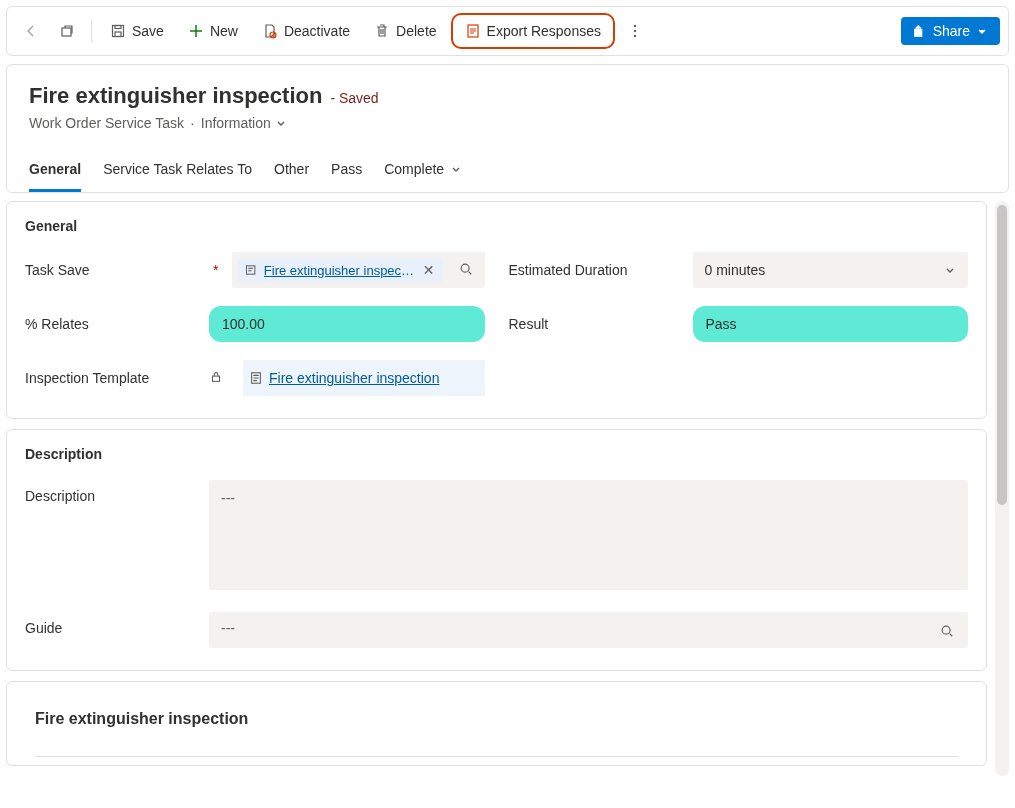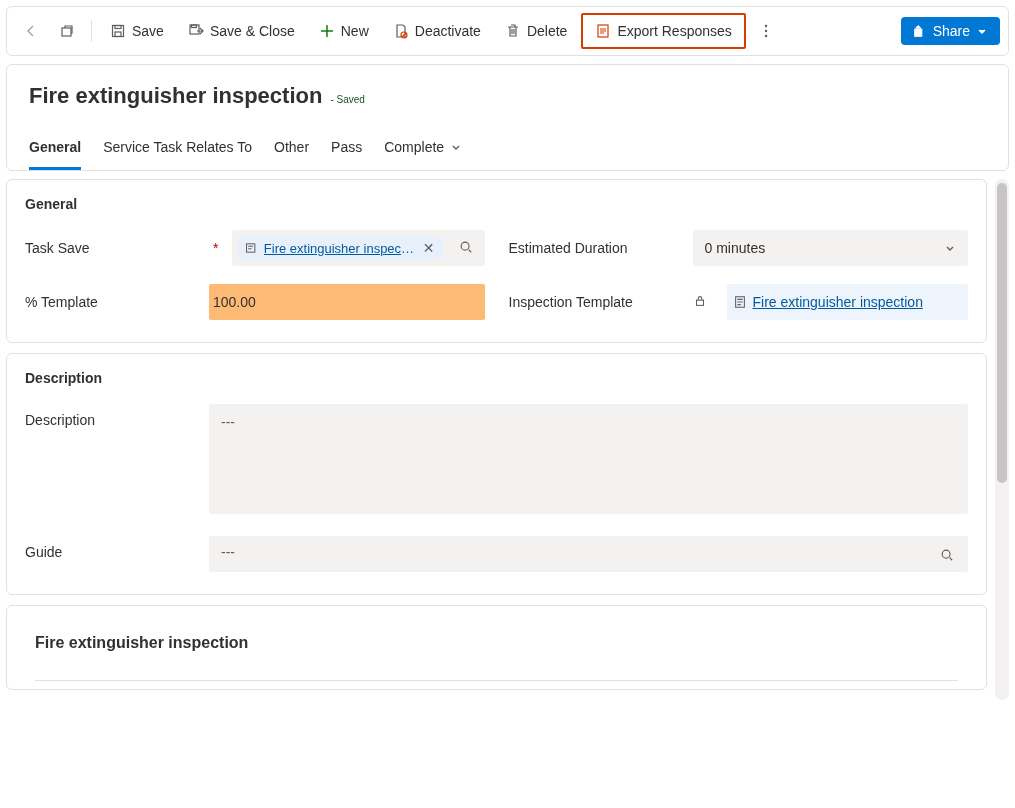--- a/index.html
+++ b/index.html
@@ -47,33 +47,33 @@
     color: #fff;
     border: none;
     border-radius: 4px;
     padding: 6px 12px;
     cursor: pointer;
     font-size: 14px;
   }
   .share-btn svg { stroke: #fff; fill:#fff; }
   .highlight-box {
     border: 2px solid #d83b01;
-    border-radius: 2px;
+    border-radius: 10px;
     padding: 2px;
   }
 
   .record-header {
     border: 1px solid #e1e1e1;
     border-radius: 6px;
     margin: 0 6px 8px 6px;
     padding: 18px 22px 0 22px;
   }
   .title-row { display: flex; align-items: baseline; gap: 8px; }
   .page-title { font-size: 22px; font-weight: 600; }
-  .saved-tag { color: #14532d; font-size: 10px; }
+  .saved-tag { color: #7f1d1d; font-size: 14px; }
   .subtitle-row { display:flex; align-items:center; gap: 6px; margin-top: 6px; color:#605e5c; font-size: 14px;}
   .dot { color:#605e5c; }
 
   .tabs {
     display: flex;
     gap: 22px;
     margin-top: 22px;
   }
   .tab {
     padding: 8px 0 12px 0;
@@ -148,25 +148,25 @@
   }
   .lookup-chip a { color: #005a9e; text-decoration: underline; font-size: 13px; white-space: nowrap; overflow:hidden; text-overflow:ellipsis;}
   .chip-x { cursor:pointer; color:#605e5c; padding:0 2px;}
   .lookup-search {
     margin-left: auto;
     color: #605e5c;
     padding: 4px 6px;
     cursor: pointer;
   }
   .text-field {
-    background: #fdba74;
+    background: #5eead4;
     border: none;
-    border-radius: 2px;
+    border-radius: 12px;
     height: 36px;
-    padding: 0 4px;
+    padding: 0 13px;
     width: 100%;
     font-size: 14px;
     color: #323130;
   }
   .dropdown-field {
     background: #f3f2f1;
     border-radius: 2px;
     height: 36px;
     display: flex;
     align-items: center;
@@ -218,28 +218,20 @@
       </svg>
   </button>
   <div class="tb-divider"></div>
   <button class="tb-btn">
     <svg class="ico" viewBox="0 0 16 16" fill="none" stroke="#605e5c" stroke-width="1.2">
         <rect x="2.5" y="2.5" width="11" height="11"></rect>
         <rect x="5" y="2.5" width="6" height="3"></rect>
         <rect x="5" y="9" width="6" height="4.5"></rect>
       </svg>
     <span>Save</span>
-  </button>
-  <button class="tb-btn">
-    <svg class="ico" viewBox="0 0 16 16" fill="none" stroke="#605e5c" stroke-width="1.2">
-        <rect x="2" y="2" width="9" height="9"></rect>
-        <rect x="3.5" y="2" width="5" height="2.5"></rect>
-        <path d="M12 5 L15 8 L12 11 M15 8 H9"></path>
-      </svg>
-    <span>Save &amp; Close</span>
   </button>
   <button class="tb-btn">
     <svg class="ico ico-green" viewBox="0 0 16 16" fill="none" stroke="#107c10" stroke-width="1.5">
         <path d="M8 2 V14 M2 8 H14"></path>
       </svg>
     <span>New</span>
   </button>
   <button class="tb-btn">
     <svg class="ico" viewBox="0 0 16 16" fill="none" stroke="#605e5c" stroke-width="1.2">
         <path d="M4 2 H10 L12 4 V14 H4 Z"></path>
@@ -280,20 +272,30 @@
     <svg class="chev" viewBox="0 0 12 12" fill="none" stroke="#fff" stroke-width="1.4">
         <path d="M3 5 L6 8 L9 5"></path>
       </svg>
   </button>
 </div>
 
 <div class="record-header">
   <div class="title-row">
     <span class="page-title">Fire extinguisher inspection</span>
     <span class="saved-tag">- Saved</span>
+  </div>
+  <div class="subtitle-row">
+    <span>Work Order Service Task</span>
+    <span class="dot">·</span>
+    <span style="cursor:pointer;display:inline-flex;align-items:center;gap:4px;">
+      <span>Information</span>
+      <svg class="chev" viewBox="0 0 12 12" fill="none" stroke="#605e5c" stroke-width="1.4">
+          <path d="M3 5 L6 8 L9 5"></path>
+        </svg>
+    </span>
   </div>
   <div class="tabs">
     <div class="tab active">
         <span>General</span>
       </div>
     <div class="tab">
         <span>Service Task Relates To</span>
       </div>
     <div class="tab">
         <span>Other</span>
@@ -348,27 +350,33 @@
             <div class="dropdown-field">
               <span>0 minutes</span>
               <svg class="chev" viewBox="0 0 12 12" fill="none" stroke="#605e5c" stroke-width="1.4">
                   <path d="M3 5 L6 8 L9 5"></path>
                 </svg>
             </div>
           </div>
         </div>
 
         <div class="form-row">
-          <div class="form-label">% Template</div>
+          <div class="form-label">% Relates</div>
           <div class="control-shell">
             <input class="text-field" value="100.00" style="">
           </div>
         </div>
 
 
+        <div class="form-row">
+          <div class="form-label">Result</div>
+          <div class="control-shell">
+            <input class="text-field" value="Pass" style="">
+          </div>
+        </div>
 
         <div class="form-row">
           <div class="form-label">Inspection Template</div>
           <span class="lock-icon">
             <svg class="ico-small" viewBox="0 0 16 16" fill="none" stroke="#605e5c" stroke-width="1.2">
                 <rect x="4" y="7" width="8" height="6"></rect>
                 <path d="M6 7 V5 a2 2 0 0 1 4 0 V7"></path>
               </svg>
           </span>
           <div class="control-shell">

